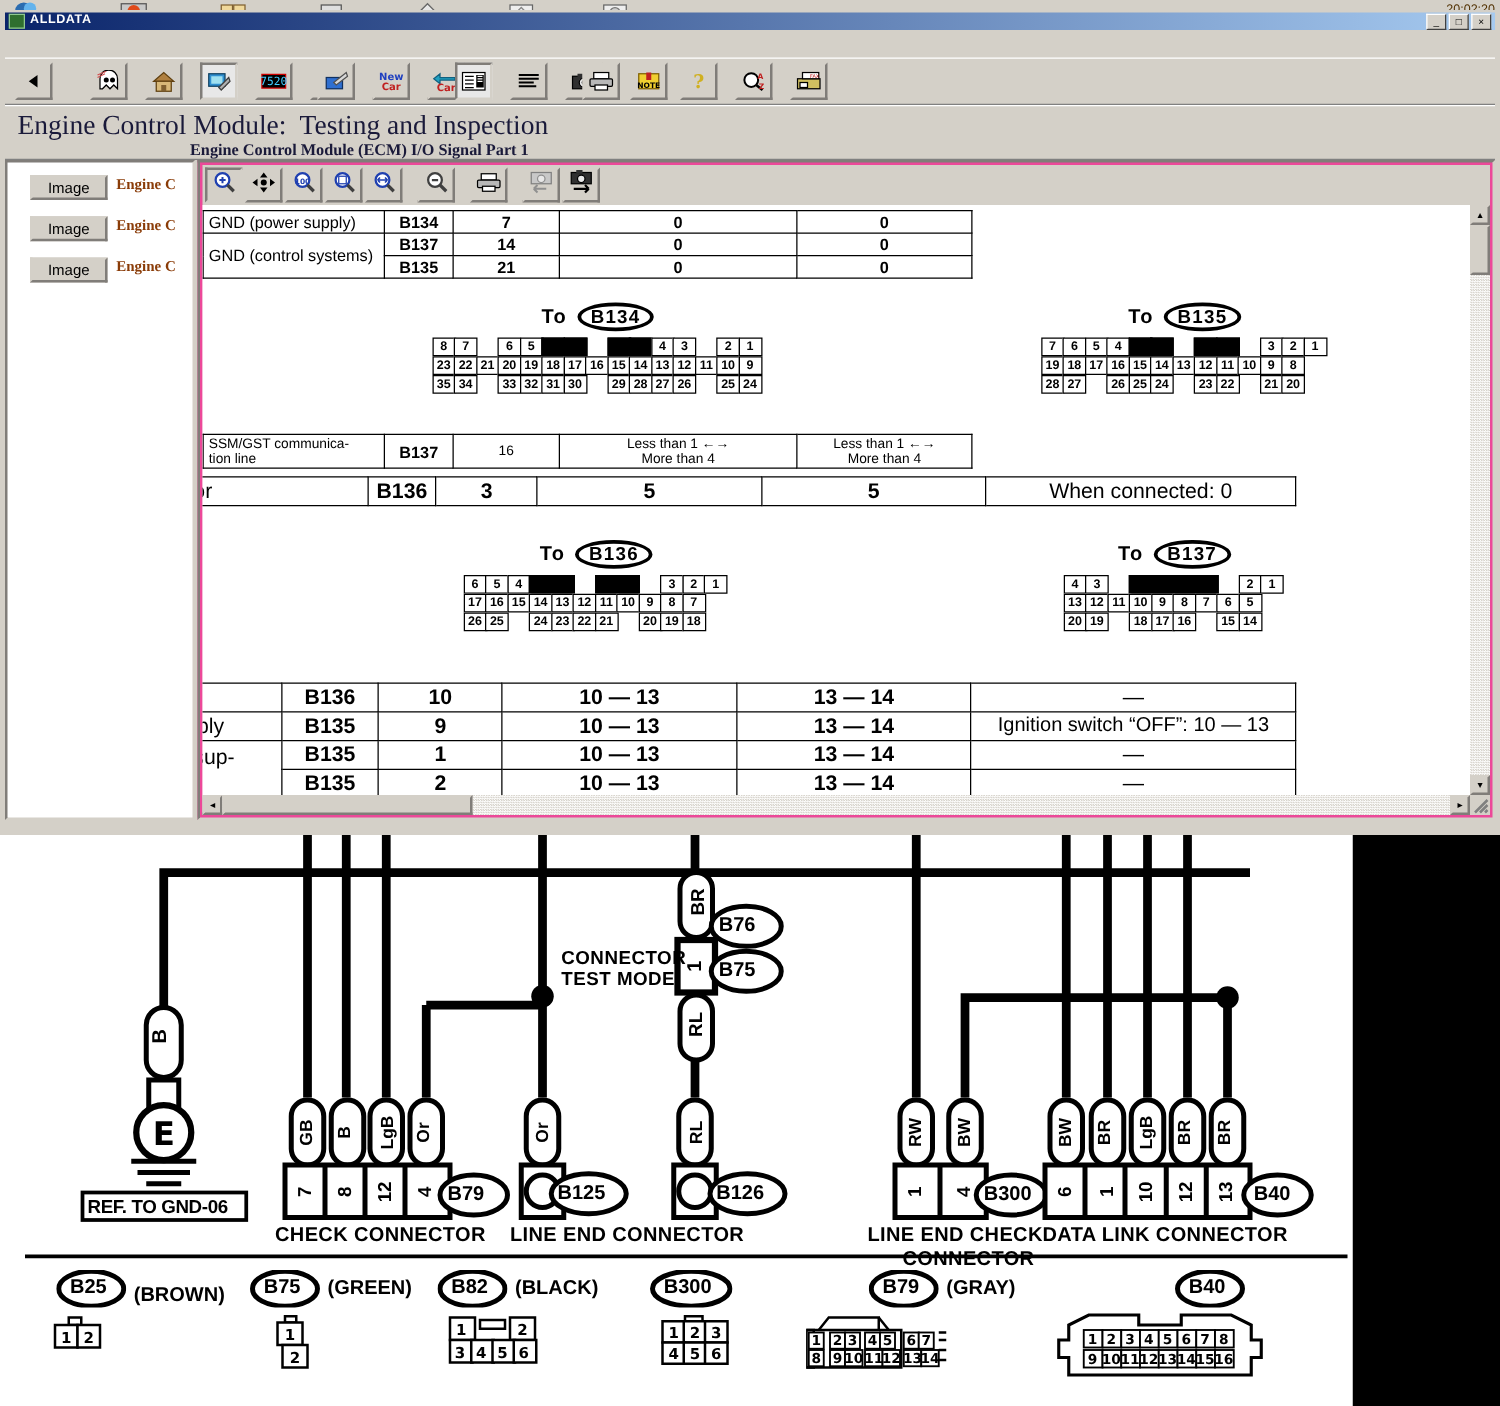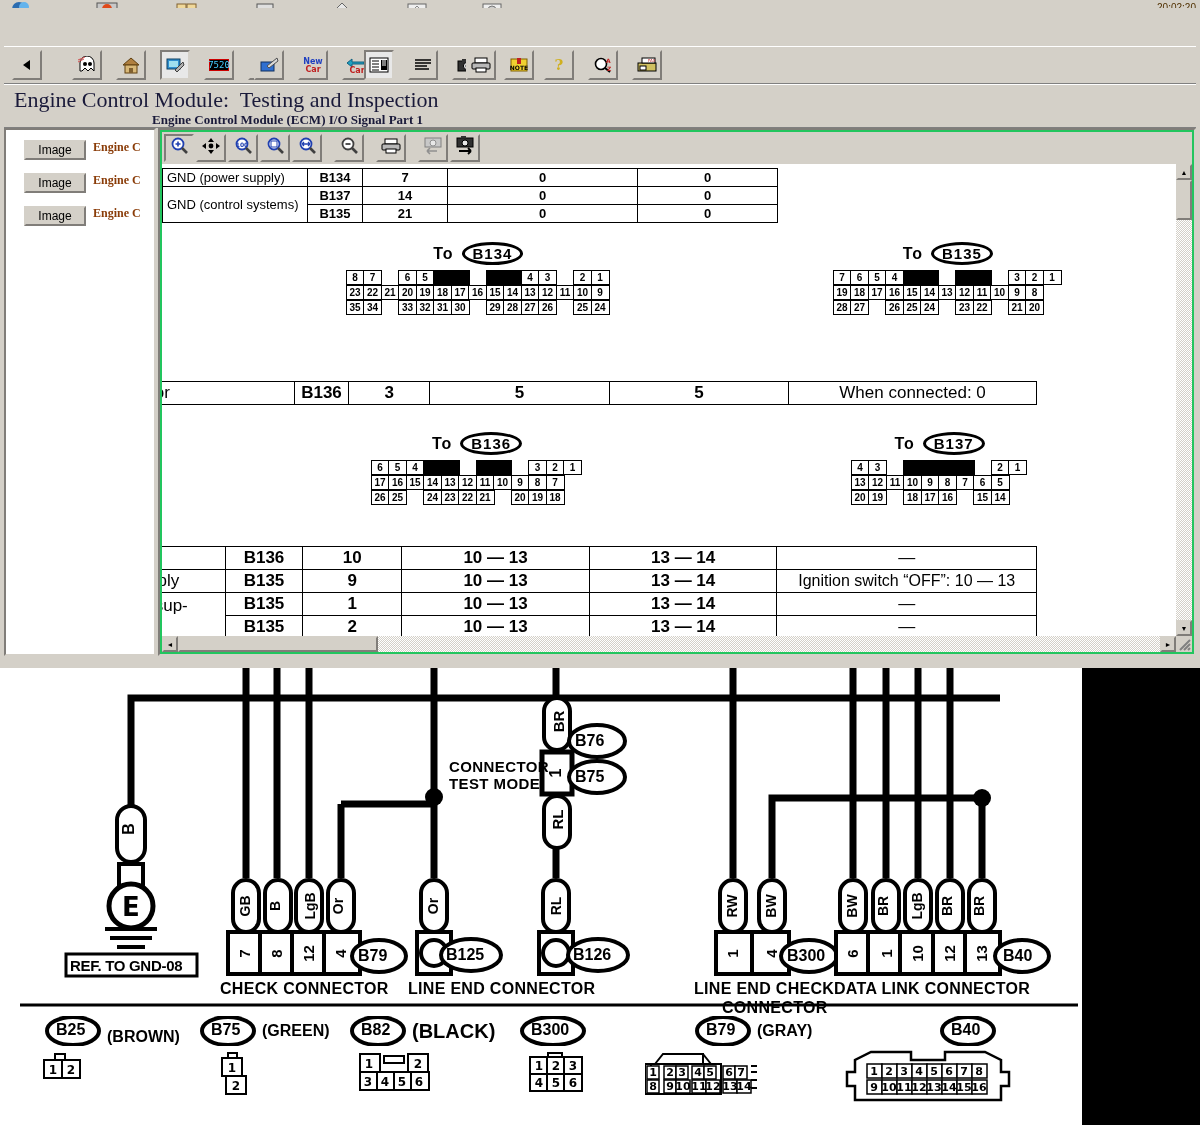--- a/index.html
+++ b/index.html
@@ -60,21 +60,21 @@
   #left-panel { position:absolute; left:2px; top:118px; width:152px; height:528px;
     background:#ffffff; border:2px inset #d4d0c8; }
   .img-row { position:absolute; left:18px; display:flex; align-items:flex-start; gap:7px; }
   .img-btn { width:62px; height:20px; background:#d4d0c8;
     border:2px outset #d4d0c8; font-size:12px; color:#000;
     display:flex; align-items:center; justify-content:center; font-family:"Liberation Sans",sans-serif; }
   .img-label { font-family:"Liberation Serif", serif; font-weight:bold; font-size:12px;
     color:#8a3c08; white-space:nowrap; }
 
   #viewer { position:absolute; left:156px; top:118px; right:2px; height:528px;
-    background:#22c55e; border:2px inset #d4d0c8; }
+    background:#ec4899; border:2px inset #d4d0c8; }
   #viewer-toolbar { position:absolute; left:2px; top:2px; right:2px; height:32px;
     background:#d4d0c8; display:flex; align-items:center; gap:2px; padding-left:2px; }
   .vbtn { width:30px; height:28px; background:#d4d0c8; border:2px outset #d4d0c8;
     display:flex; align-items:center; justify-content:center; }
   .vbtn.pressed { border:2px inset #d4d0c8; }
   .vspacer { width:8px; }
 
   #canvas-clip { position:absolute; left:2px; top:34px; right:18px; bottom:18px;
     background:#ffffff; overflow:hidden; }
 
@@ -175,20 +175,29 @@
     <svg width="24" height="16">
         <rect x="3" y="3" width="18" height="11" fill="#eee" stroke="#666"></rect>
         <circle cx="12" cy="9" r="4" fill="#ccc" stroke="#777"></circle>
       </svg>
   </div>
   <div id="os-clock">20:02:20</div>
 </div>
 
 <div id="app-window">
 
+  <div id="titlebar">
+    <div class="tbicon"></div>
+    <div class="tbtext">ALLDATA</div>
+    <div id="win-buttons">
+      <div>_</div>
+      <div>□</div>
+      <div>×</div>
+    </div>
+  </div>
 
 
   <div id="toolbar">
 
     <div class="tbg" style="left:8px;">
       <div class="tbtn2">
         <span>
           <svg width="16" height="16">
               <path d="M11 3 L11 13 L4 8 Z" fill="#000"></path>
             </svg>
@@ -598,20 +607,34 @@
             <div class="pin">24</div>
             <div class="pin nb"></div>
             <div class="pin">23</div>
               <div class="pin">22</div>
             <div class="pin nb"></div>
             <div class="pin">21</div>
               <div class="pin">20</div>
           </div>
         </div>
 
+        <table class="tbl" style="left:0px; top:183px;">
+          <tbody>
+              <tr>
+            <td class="lbl" style="width:145px; font-size:11px; white-space:pre-line;">SSM/GST communica-
+tion line</td>
+            <td style="width:55px;">B137</td>
+            <td style="width:85px; font-weight:normal; font-size:11px;">16</td>
+            <td style="width:190px; font-weight:normal; font-size:11px; white-space:pre-line;">Less than 1 ←→
+More than 4</td>
+            <td style="width:140px; font-weight:normal; font-size:11px; white-space:pre-line;">Less than 1 ←→
+More than 4</td>
+          </tr>
+        </tbody>
+          </table>
         <table class="tbl" style="left:-155px; top:217px;">
           <tbody>
               <tr>
             <td class="lbl" style="width:300px; font-size:17px;">Test mode connector</td>
             <td style="width:55px; font-size:17px;">B136</td>
             <td style="width:85px; font-size:17px;">3</td>
             <td style="width:190px; font-size:17px;">5</td>
             <td style="width:190px; font-size:17px;">5</td>
             <td style="width:258px; font-size:17px; font-weight:normal;">When connected: 0</td>
           </tr>
@@ -878,21 +901,21 @@
       <rect x="969" y="212" width="26" height="52" rx="13" fill="#fff" stroke="#000" stroke-width="4"></rect>
       <rect x="836" y="264" width="164" height="42" fill="#fff" stroke="#000" stroke-width="4"></rect>
       <path d="M868 264 V306 M900 264 V306 M933 264 V306 M965 264 V306" stroke="#000" stroke-width="4"></path>
       <ellipse cx="1022" cy="288" rx="27" ry="16" fill="#fff" stroke="#000" stroke-width="4"></ellipse>
     </g>
 
     <line x1="20" y1="337" x2="1078" y2="337" stroke="#000" stroke-width="3"></line>
   </svg>
 
   <div class="wlabel" style="position:absolute; left:123px; top:152px; font-size:16px; transform:rotate(-90deg); transform-origin:center;">B</div>
-  <div class="wlabel" style="position:absolute; left:70px; top:289px; font-size:15px; letter-spacing:-0.3px;">REF. TO GND-08</div>
+  <div class="wlabel" style="position:absolute; left:70px; top:289px; font-size:15px; letter-spacing:-0.3px;">REF. TO GND-06</div>
 
   <div class="wlabel" style="position:absolute; left:449px; top:87px; font-size:15px; letter-spacing:0.4px;margin-top:20px;">TEST MODE</div>
   <div class="wlabel" style="position:absolute; left:449px; top:90px; font-size:15px; letter-spacing:0.4px;">CONNECTOR</div>
   <div class="wlabel" style="position:absolute; left:548px; top:45px; font-size:15px; transform:rotate(-90deg);">BR</div>
   <div class="wlabel" style="position:absolute; left:552px; top:96px; font-size:16px; transform:rotate(-90deg);">1</div>
   <div class="wlabel" style="position:absolute; left:547px; top:143px; font-size:15px; transform:rotate(-90deg);">RL</div>
   <div class="wlabel" style="position:absolute; left:575px; top:64px; font-size:16px;">B76</div>
   <div class="wlabel" style="position:absolute; left:575px; top:100px; font-size:16px;">B75</div>
 
   <div class="wlabel" style="position:absolute; left:234px; top:230px; font-size:14px; transform:rotate(-90deg);">GB</div>
@@ -965,21 +988,21 @@
       <text x="14" y="20" font-size="12" font-weight="bold" text-anchor="middle" font-family="DejaVu Sans, sans-serif">1</text>
       <text x="18" y="38" font-size="12" font-weight="bold" text-anchor="middle" font-family="DejaVu Sans, sans-serif">2</text>
     </svg>
   </div>
 
   <div style="position:absolute; left:350px; top:348px;">
     <div style="display:flex; align-items:center; gap:6px;">
       <svg width="56" height="30">
           <ellipse cx="28" cy="15" rx="26" ry="14" fill="#fff" stroke="#000" stroke-width="4"></ellipse>
         </svg>
-      <span style="font-size:20px;font-weight:bold;">(BLACK)</span>
+      <span style="font-size:16px;font-weight:bold;">(BLACK)</span>
     </div>
     <div style="position:absolute; left:11px; top:5px; font-size:16px; font-weight:bold;">B82</div>
     <svg width="86" height="42" style="margin-top:6px; margin-left:8px;">
       <rect x="26" y="4" width="20" height="7" fill="#fff" stroke="#000" stroke-width="2"></rect>
       <rect x="2" y="2" width="20" height="18" fill="#fff" stroke="#000" stroke-width="2"></rect>
       <rect x="50" y="2" width="20" height="18" fill="#fff" stroke="#000" stroke-width="2"></rect>
       <rect x="2" y="20" width="18" height="18" fill="#fff" stroke="#000" stroke-width="2"></rect>
       <rect x="19" y="20" width="18" height="18" fill="#fff" stroke="#000" stroke-width="2"></rect>
       <rect x="36" y="20" width="18" height="18" fill="#fff" stroke="#000" stroke-width="2"></rect>
       <rect x="53" y="20" width="18" height="18" fill="#fff" stroke="#000" stroke-width="2"></rect>

